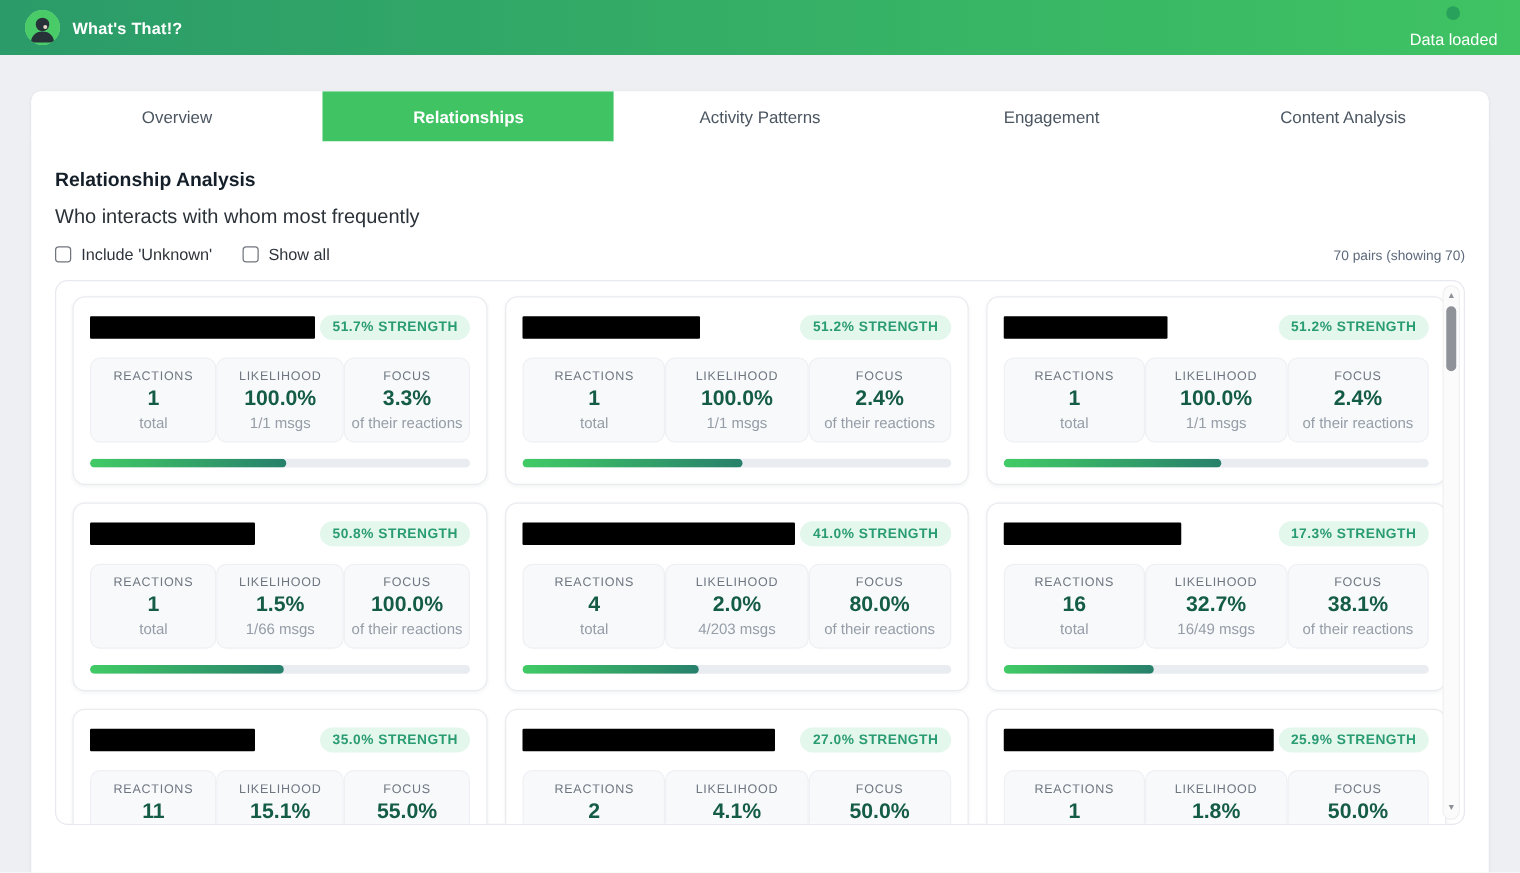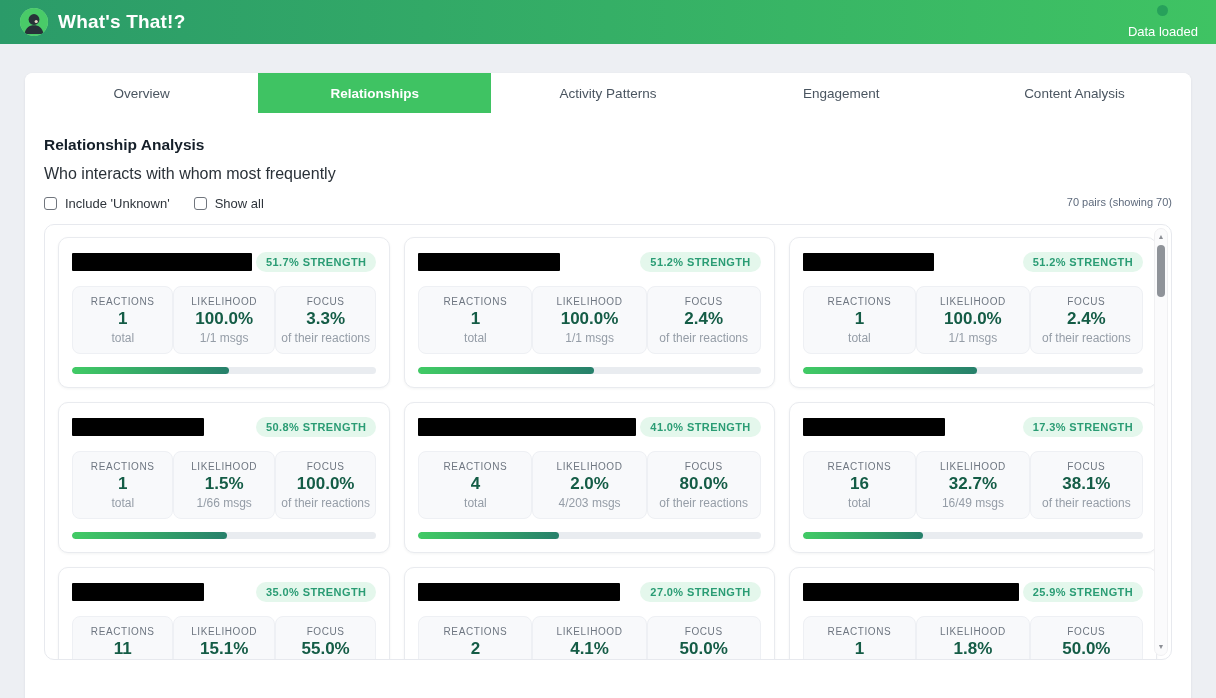--- a/index.html
+++ b/index.html
@@ -16,21 +16,21 @@
     background: linear-gradient(90deg, #2b9b69 0%, #3fc363 100%);
     display: flex; align-items: center; justify-content: space-between;
     padding: 0 18px 0 20px;
   }
   .h-left { display: flex; align-items: center; gap: 10px; }
   .logo-circle {
     width: 28px; height: 28px; border-radius: 50%;
     background: #49cb68; overflow: hidden; display: flex; align-items: flex-end; justify-content: center;
     box-shadow: inset 0 0 0 1px rgba(255,255,255,.25);
   }
-  .app-title { color: #fff; font-size: 19px; font-weight: 700; letter-spacing: .2px; }
+  .app-title { color: #fff; font-size: 13px; font-weight: 700; letter-spacing: .2px; }
   .h-right { display: flex; align-items: center; gap: 8px; color: #fff; font-size: 13px; flex-direction: column; }
   .status-dot { width: 11px; height: 11px; border-radius: 50%; background: #27a15b; display: inline-block; }
 
   
   .main-panel {
     margin: 29px 25px 0;
     background: #fff;
     border-radius: 8px;
     height: 676px;
     box-shadow: 0 1px 3px rgba(20,30,40,.08);
@@ -41,21 +41,21 @@
   .tab {
     flex: 1; border: none; background: #fff; cursor: pointer;
     font-family: inherit; font-size: 13.5px; color: #4a5560;
   }
   .tab.active { background: #3fc363; color: #fff; font-weight: 700; }
 
   .section { padding: 0 19px; }
   .section-title { margin-top: 23px; font-size: 15.5px; font-weight: 700; color: #151f29; }
   .section-subtitle { margin-top: 11px; font-size: 16px; color: #2a3138; }
 
-  .controls { display: flex; align-items: flex-start; justify-content: space-between; margin-top: 13px; }
+  .controls { display: flex; align-items: flex-end; justify-content: space-between; margin-top: 13px; }
   .filters { display: flex; align-items: center; }
   .filter { display: inline-flex; align-items: center; gap: 8px; margin-right: 24px; font-size: 13px; color: #2e343b; cursor: pointer; }
   .cb { width: 13px; height: 13px; border: 1.5px solid #70757d; border-radius: 3px; background: #fff; flex: none; }
   .pairs-count { font-size: 11px; color: #5e6a7c; }
 
   
   .scroll-wrap {
     margin-top: 13px; height: 436px;
     border: 1px solid #e7e9ee; border-radius: 10px;
     position: relative; overflow: hidden;

